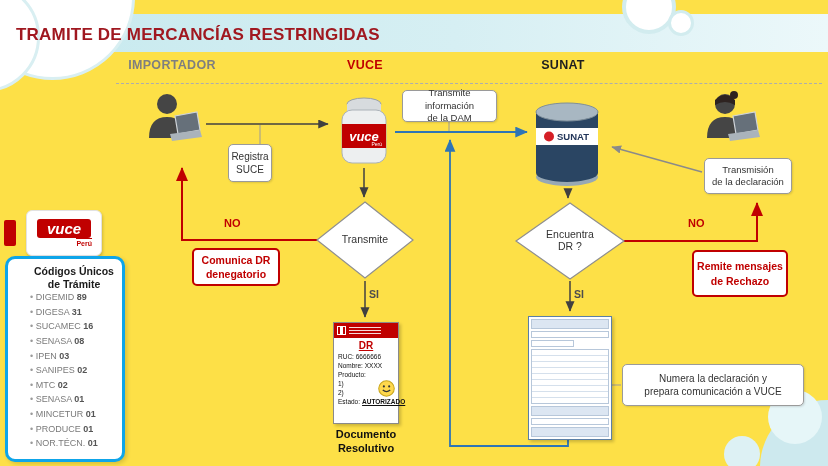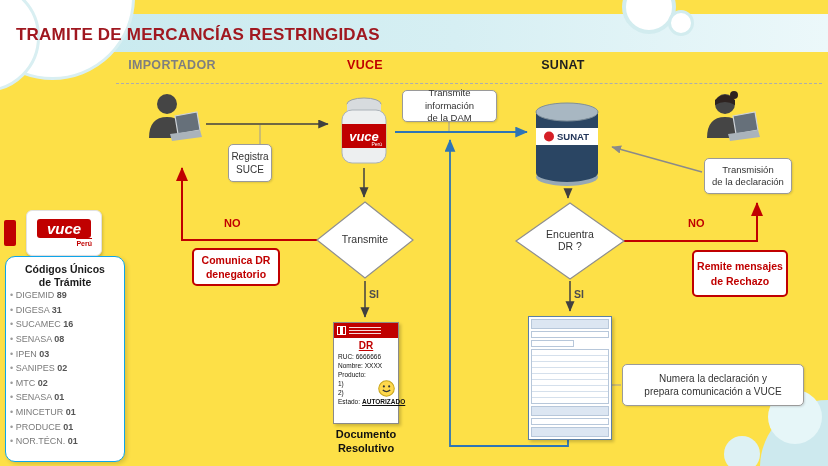--- a/index.html
+++ b/index.html
@@ -52,22 +52,22 @@
   .dam .hl{height:10px;background:#DCE6F2}
   .dam .ln{height:7px}
   .dam .half{width:55%}
   .dam .grid{flex:1;background:repeating-linear-gradient(180deg,#fff 0 5px,#D5E0EC 5px 6px)}
   
   .vtab{position:absolute;z-index:2;background:#C00000;border-radius:2px}
   .vlogo{position:absolute;z-index:2;background:#fff;border:1px solid #E2E2E2;border-radius:6px;
          box-shadow:1px 2px 3px rgba(0,0,0,.18);display:flex;flex-direction:column;align-items:center;justify-content:center}
   .vmark{background:#C00000;color:#fff;font-weight:bold;font-style:italic;font-size:15px;padding:1px 10px;border-radius:3px}
   .vsub{color:#C00000;font-size:7px;font-weight:bold;align-self:flex-end;margin-right:9px;border-top:1px solid #C00000;padding-top:1px}
-  .codes{position:absolute;z-index:2;background:#fff;border:1px solid #0ea5e9;border-radius:10px;
-         box-shadow:2px 2px 4px rgba(0,0,0,.15);padding:6px 4px 4px 4px}
+  .codes{position:absolute;z-index:2;background:#fff;border:3px solid #0ea5e9;border-radius:10px;
+         box-shadow:2px 2px 4px rgba(0,0,0,.15);padding:6px 4px 4px 22px}
   .codes h3{font-size:10.5px;text-align:center;color:#1A1A1A;line-height:1.2;font-weight:bold}
   .codes ul{list-style:none;}
   .codes li{font-size:9px;color:#7A7A7A;line-height:14.6px;white-space:nowrap}
   .codes li::before{content:"•  ";color:#9A9A9A}
   .codes li b{color:#555}
   svg text{font-family:"Liberation Sans",sans-serif}
 </style>
 </head>
 <body>
 

